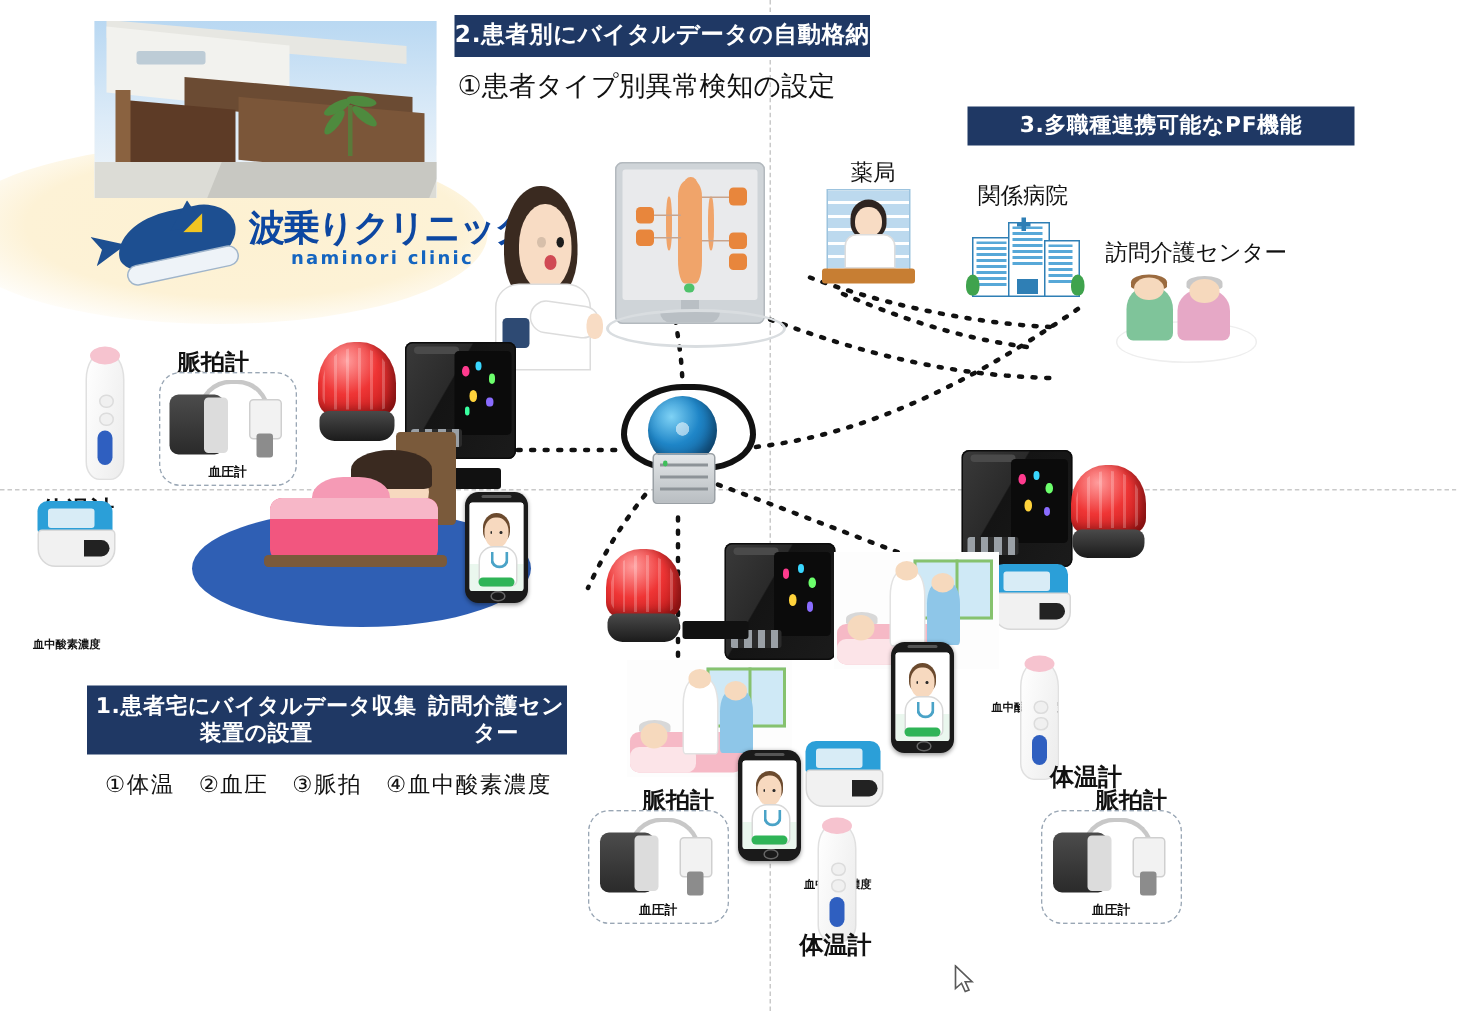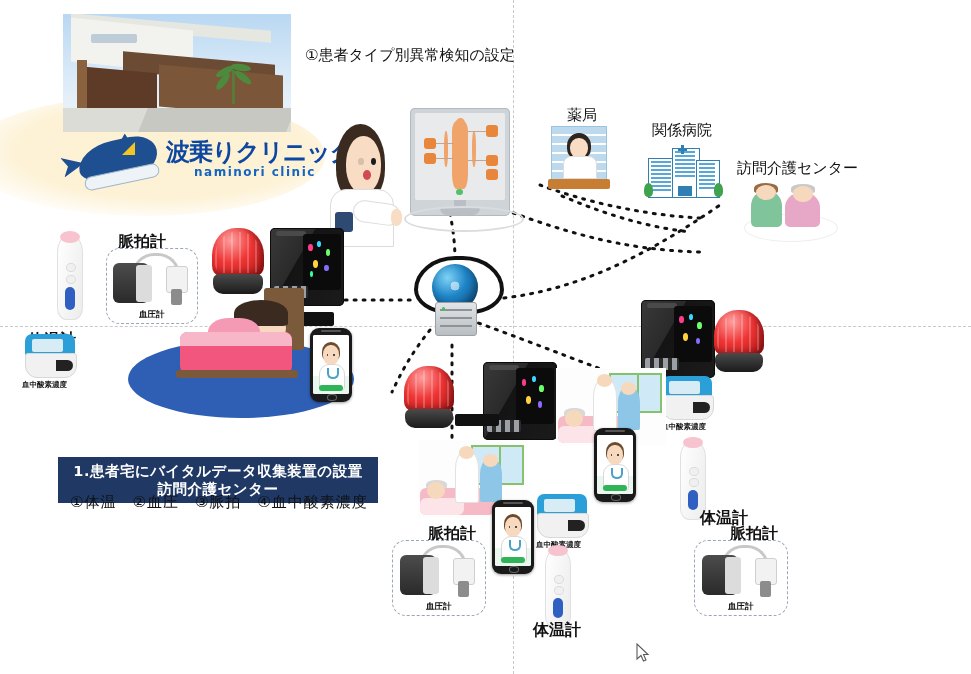--- a/index.html
+++ b/index.html
@@ -14,28 +14,28 @@
   .guide-h{position:absolute;left:0;width:971px;height:0;border-top:1px dashed #c9c9c9;}
   .guide-v{position:absolute;top:0;height:674px;width:0;border-left:1px dashed #c9c9c9;}
 
   
   .banner{
     position:absolute;background:#1f3864;color:#fff;
     font-weight:bold;text-align:center;letter-spacing:.5px;
     display:flex;align-items:center;justify-content:center;
     box-sizing:border-box;line-height:1.25;
   }
-  .banner.two-line{flex-direction:column;}
+  .banner.two-line{flex-direction:row;}
   #banner2{left:303px;top:10px;width:277px;height:28px;font-size:15.5px;}
   #banner3{left:645px;top:71px;width:258px;height:26px;font-size:14.5px;}
   #banner1{left:58px;top:457px;width:320px;height:46px;font-size:14.5px;}
 
-  .sub-list{position:absolute;color:#111;font-size:15px;line-height:1.5;}
+  .sub-list{position:absolute;color:#111;font-size:18px;line-height:1.5;}
   #sub2{left:305px;top:44px;}
-  #sub1{left:70px;top:491px;font-size:15px;letter-spacing:1px;}
+  #sub1{left:70px;top:512px;font-size:15px;letter-spacing:1px;}
 
   
   #blob{
     position:absolute;left:-35px;top:96px;width:360px;height:120px;
     background:radial-gradient(ellipse at 55% 45%, #fdf1d2 0%, #fdf2d6 52%, rgba(253,243,216,0) 78%);
     border-radius:50%;
   }
   #photo{
     position:absolute;left:63px;top:14px;width:228px;height:118px;
     background:linear-gradient(#bcd9f0 0%,#dce9f5 36%,#eef3f6 37%,#eef3f6 100%);
@@ -213,21 +213,21 @@
   .bp .cuff2{position:absolute;left:30%;top:22%;width:20%;height:68%;background:#dcdcdc;border-radius:3px;}
   .bp .unit{position:absolute;right:4%;top:24%;width:26%;height:46%;background:#f2f2f2;border:1px solid #cfcfcf;border-radius:3px;}
   .bp .tube{position:absolute;left:24%;top:0;width:54%;height:36%;border:3px solid #c8c8c8;border-bottom:none;border-radius:24px 24px 0 0;}
   .bp .plug{position:absolute;right:12%;bottom:4%;width:14%;height:30%;background:#8c8c8c;border-radius:2px;}
 
   
   .lbl{position:absolute;white-space:nowrap;color:#111;}
   .lbl.big{font-size:16px;font-weight:bold;}
   .lbl.small{font-size:8.5px;font-weight:bold;}
   .lbl.med{font-size:15px;}
-  .lbl.tiny{font-size:7.5px;font-weight:bold;}
+  .lbl.tiny{font-size:7.5px;font-weight:bold;margin-top:45px;}
   #tenplaces{position:absolute;left:740px;top:303px;font-size:28px;font-family:"DejaVu Serif","Liberation Serif",serif;color:#111;white-space:nowrap;letter-spacing:1px;}
 
   
   #links{position:absolute;left:0;top:0;width:971px;height:674px;pointer-events:none;}
 
   
   #cursor{position:absolute;left:636px;top:643px;width:14px;height:20px;}
 </style>
 </head>
 <body>
@@ -244,24 +244,26 @@
       <path d="M505,210 C560,230 620,250 700,252" stroke-dasharray="2 7"></path>
       <path d="M470,320 C540,345 600,370 660,390"></path>
       <path d="M430,330 C410,355 400,375 392,392"></path>
       <path d="M452,345 C452,380 452,420 452,455"></path>
       <path d="M300,300 C350,300 390,300 412,300"></path>
       <path d="M562,196 C600,212 640,226 690,232"></path>
       <path d="M540,185 C580,200 640,215 700,218"></path>
     </g>
   </svg>
 
+  <div class="banner" id="banner2">2.患者別にバイタルデータの自動格納</div>
   <div class="sub-list" id="sub2">
     <div>①患者タイプ別異常検知の設定</div>
   </div>
 
+  <div class="banner" id="banner3">3.多職種連携可能なPF機能</div>
 
   <div class="banner two-line" id="banner1">
     <span>1.患者宅にバイタルデータ収集装置の設置</span>
     <span>訪問介護センター</span>
   </div>
   <div class="sub-list" id="sub1">①体温　②血圧　③脈拍　④血中酸素濃度</div>
 
   <div id="blob"></div>
   <div id="photo">
     <div class="sky"></div>

